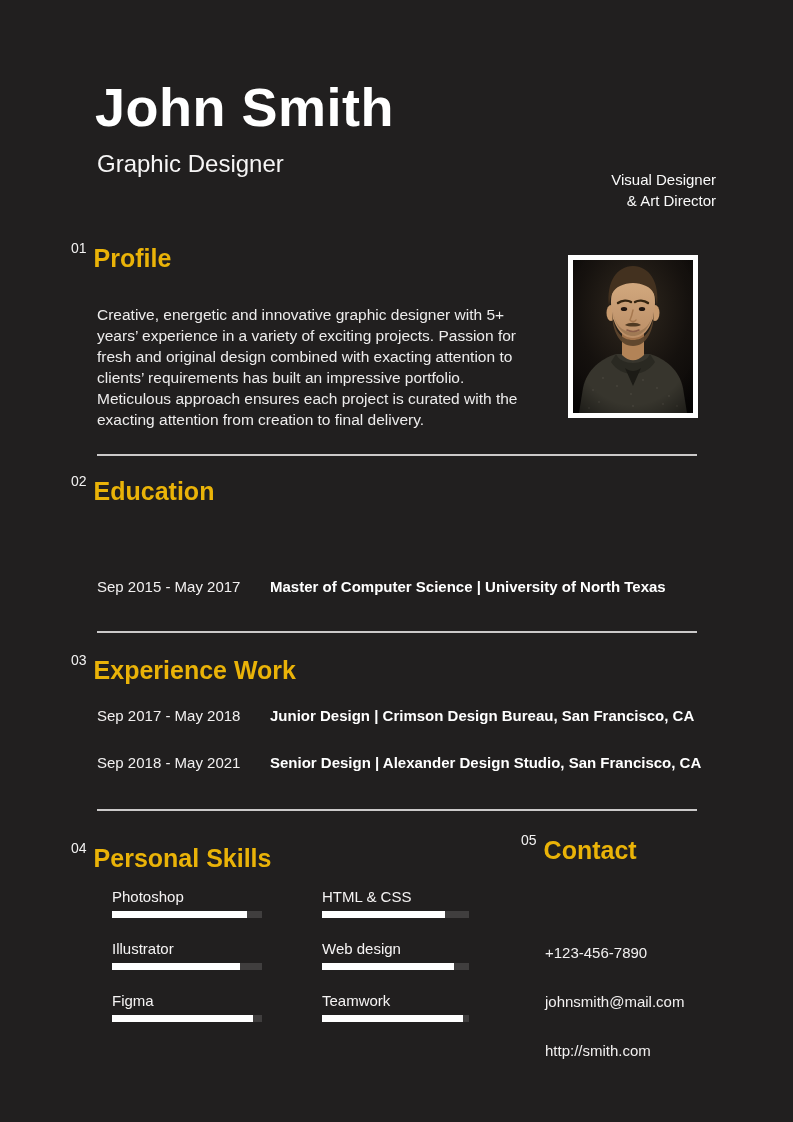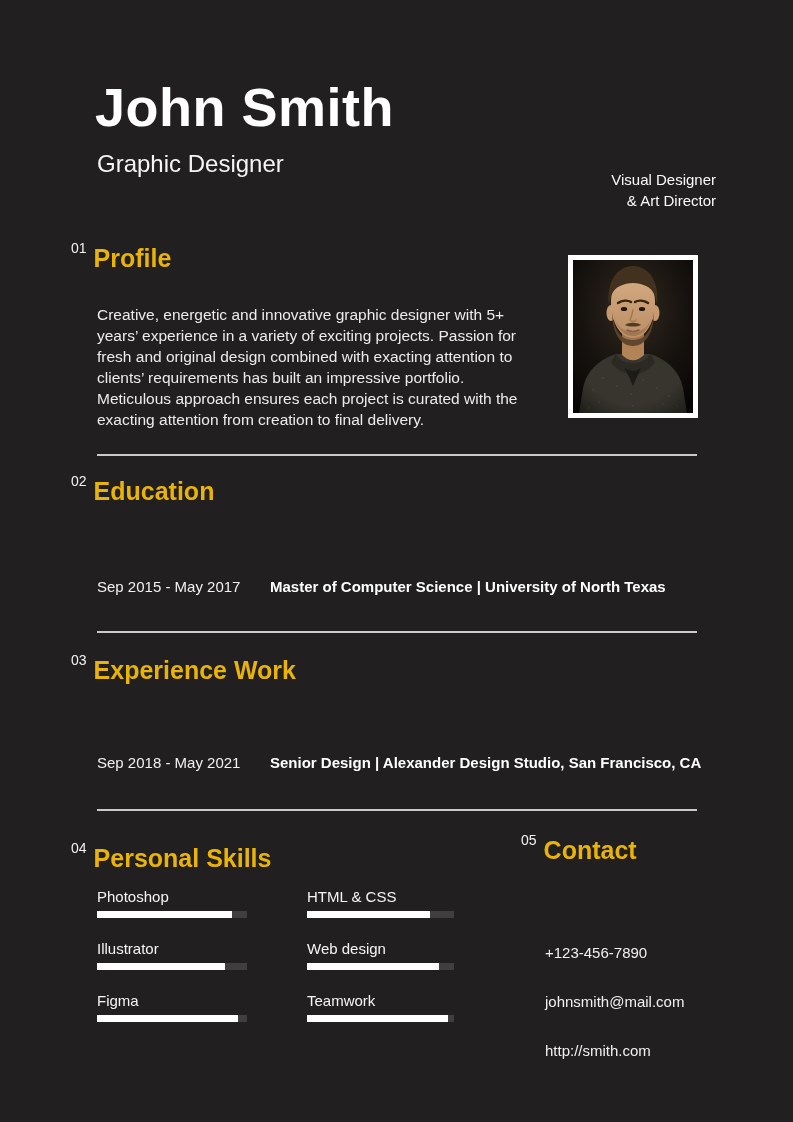--- a/index.html
+++ b/index.html
@@ -33,21 +33,21 @@
   
   .divider { position:absolute; left:97px; width:600px; height:2px; background:#cbc9c9; }
   .div-1 { top:454px; } .div-2 { top:631px; } .div-3 { top:809px; }
   
   .row { position:absolute; left:97px; display:flex; align-items:baseline; font-size:15px; line-height:18px; white-space:nowrap; }
   .row .dates { width:173px; flex:0 0 173px; font-weight:400; color:#f2f0f0; }
   .row .desc  { font-weight:700; color:#ffffff; }
   .edu-1 { top:530px; } .edu-2 { top:578px; }
   .exp-1 { top:707px; } .exp-2 { top:754px; }
   
-  .skills-grid { position:absolute; left:97px; top:888px;
+  .skills-grid { position:absolute; left:112px; top:888px;
           display:grid; grid-template-columns:150px 147px; column-gap:60px; row-gap:22px; }
   .skill-label { font-size:15px; font-weight:500; color:#f6f4f4; margin:0 0 6px 0; line-height:17px; }
   .skill-bar  { height:7px; width:100%; background:#403e3e; }
   .skill-fill { height:100%; background:#ffffff; width:0; }
   
   .contact-list { position:absolute; left:545px; top:944px; }
   .contact-item { font-size:15px; font-weight:400; color:#f2f0f0; line-height:17px; margin-bottom:32px; }
 </style>
 </head>
 <body>
@@ -142,20 +142,24 @@
     <span class="dates">Sep 2015 - May 2017</span>
     <span class="desc">Master of Computer Science | University of North Texas</span>
   </div>
 
   <div class="divider div-2"></div>
 
   <div class="sec sec-experience">
     <span class="num">03</span>
     <span class="title">Experience Work</span>
   </div>
+  <div class="row exp-1">
+    <span class="dates">Sep 2017 - May 2018</span>
+    <span class="desc">Junior Design | Crimson Design Bureau, San Francisco, CA</span>
+  </div>
   <div class="row exp-2">
     <span class="dates">Sep 2018 - May 2021</span>
     <span class="desc">Senior Design | Alexander Design Studio, San Francisco, CA</span>
   </div>
 
   <div class="divider div-3"></div>
 
   <div class="sec sec-skills">
     <span class="num">04</span>
     <span class="title">Personal Skills</span>

